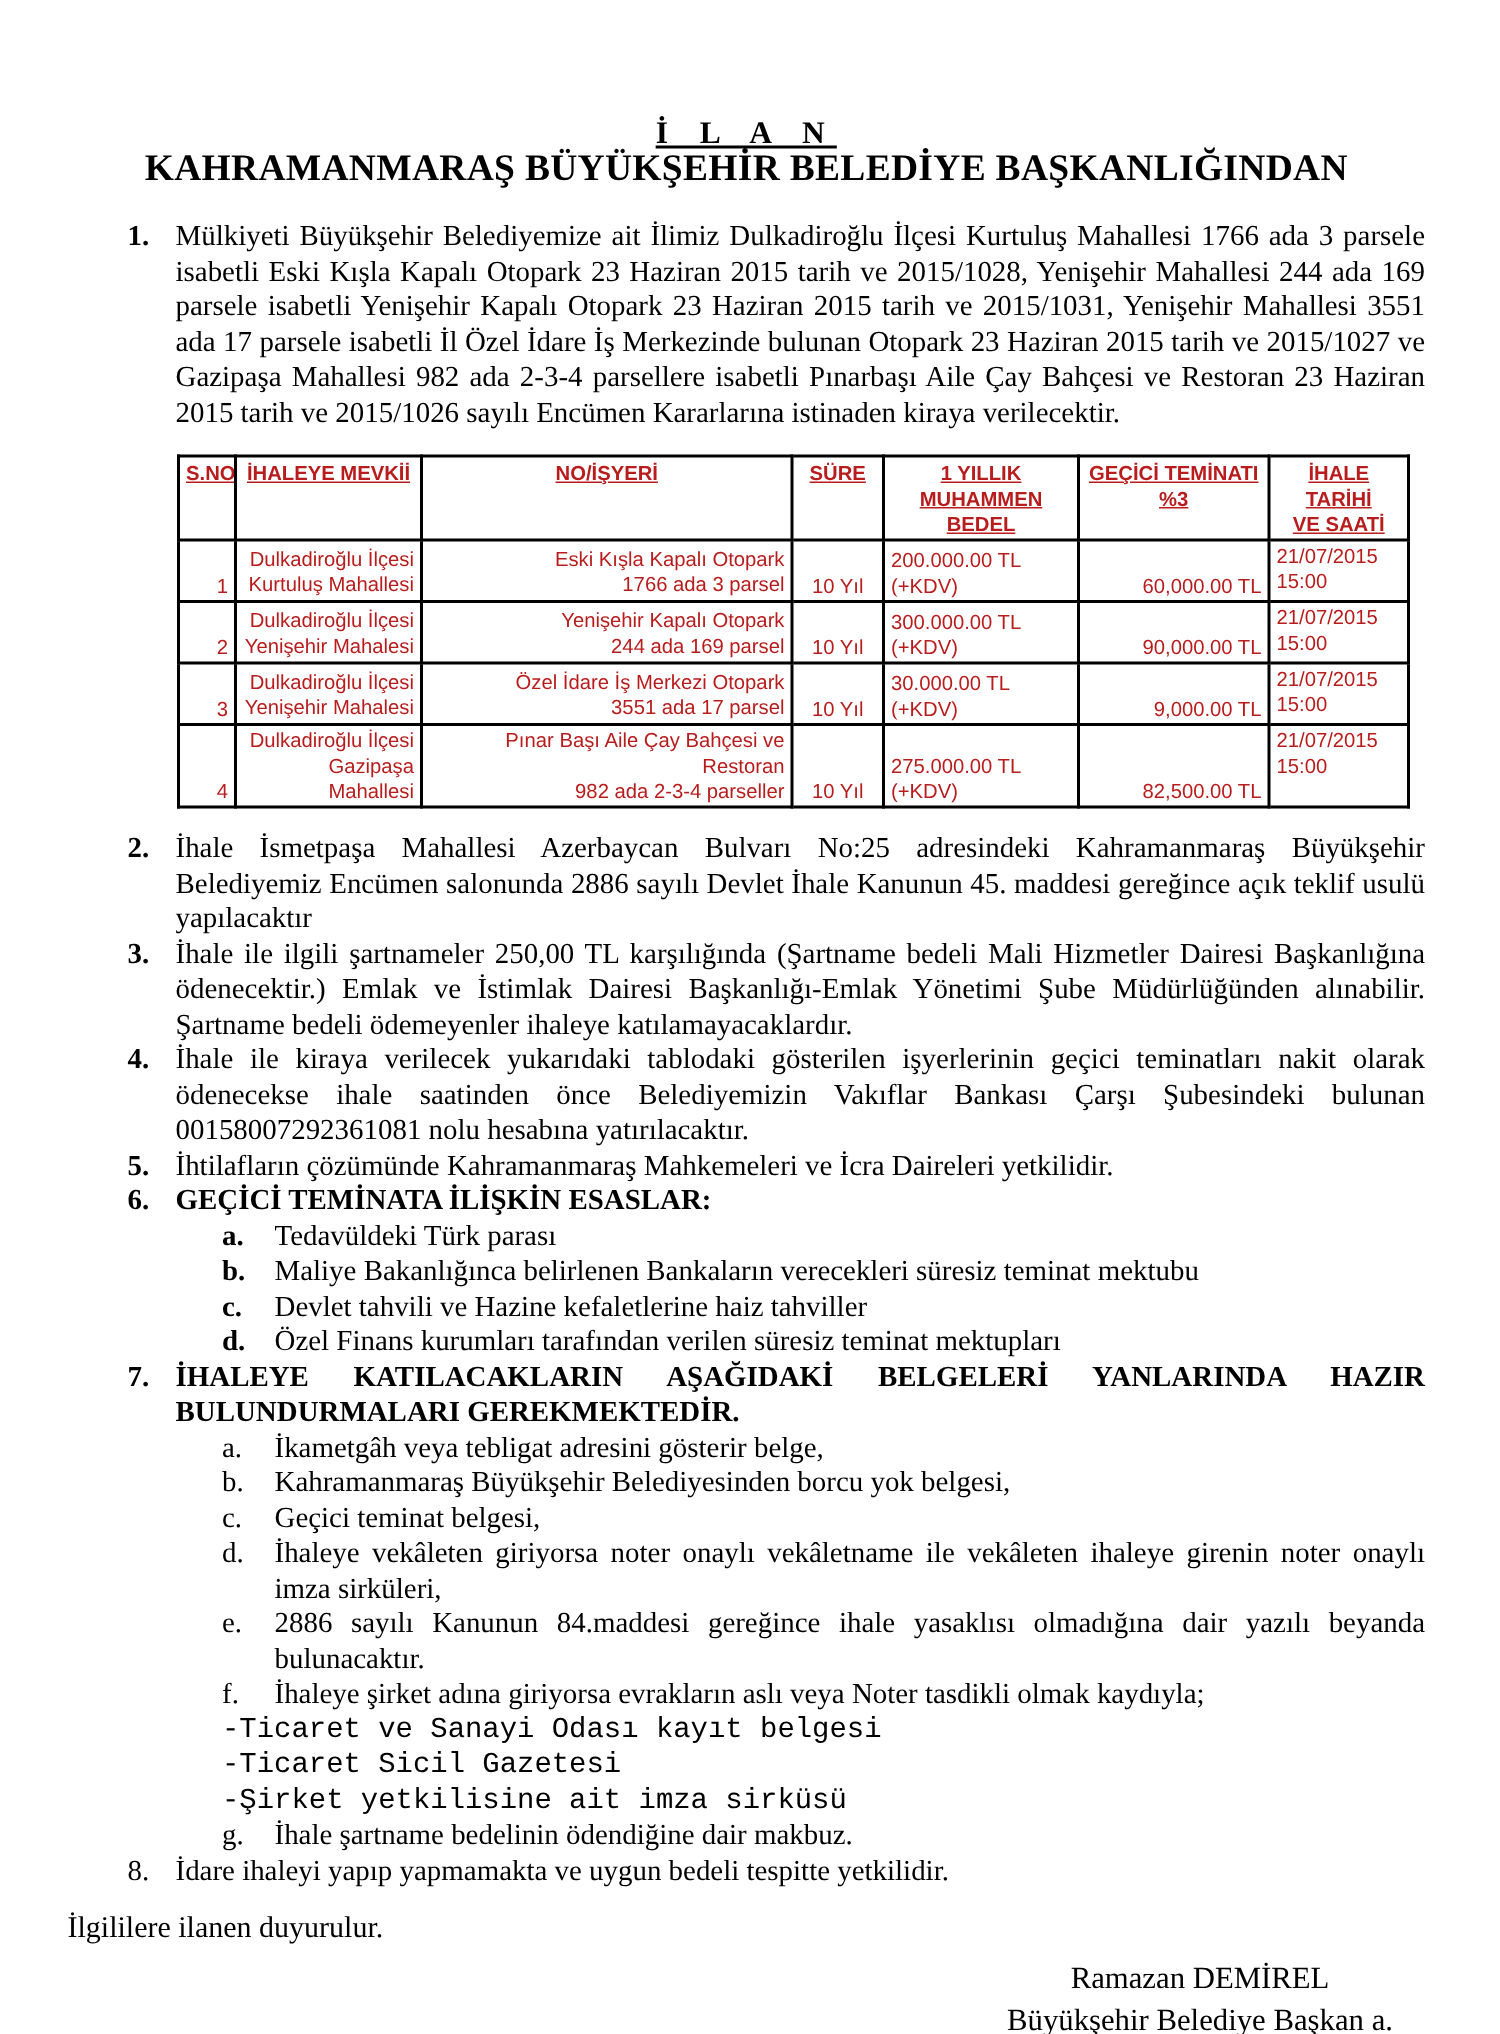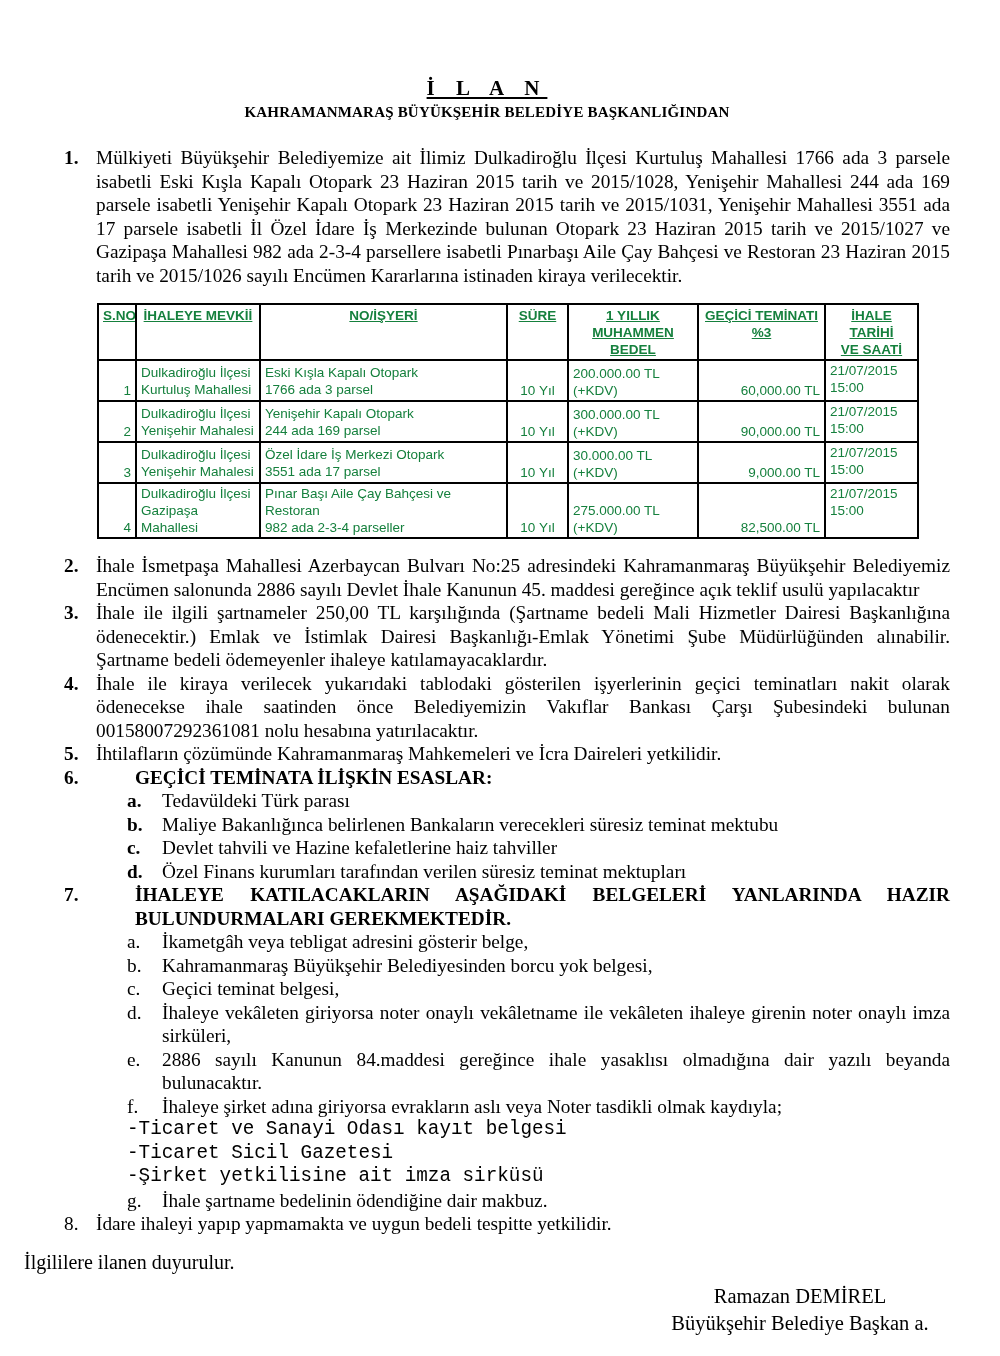--- a/index.html
+++ b/index.html
@@ -1,51 +1,51 @@
 <!DOCTYPE html>
 <html><head>
 <meta charset="utf-8">
 <style>
   * { box-sizing: border-box; }
   html,body { margin:0; padding:0; background:#ffffff; }
   .page {
     width:1000px; height:1356px; background:#ffffff; color:#000000;
     font-family:"Liberation Serif", serif;
-    padding:76px 50px 0 24px; overflow:hidden; position:relative;
+    padding:76px 50px 0 45px; overflow:hidden; position:relative;
   }
   .title-block { text-align:center; }
   .doc-title {
     font-size:21px; font-weight:bold; letter-spacing:8px;
     line-height:24px; text-decoration:underline;
   }
-  .doc-subtitle { font-size:15px; font-weight:bold; line-height:25px; letter-spacing:0.2px; }
+  .doc-subtitle { font-size:25px; font-weight:bold; line-height:25px; letter-spacing:0.2px; }
 
   .main-list { margin-top:21px; font-size:19.3px; line-height:23.5px; }
   .li { display:flex; margin-left:40px; }
   .li > .num { flex:0 0 32px; font-weight:bold; }
   .li.regular-num > .num { font-weight:normal; }
   .li > .body { flex:1; text-align:justify; }
-  .heading { font-weight:bold; text-align:justify;margin-left:39px; }
+  .heading { font-weight:bold; text-align:justify; }
   .sub { display:flex; margin-left:31px; }
   .sub > .letter { flex:0 0 35px; }
   .sub.bold-letter > .letter { font-weight:bold; }
   .sub > .sub-body { flex:1; text-align:justify; }
   .dash-line { margin-left:31px;font-family:Liberation Mono, monospace; }
 
   .table-wrap { margin:16px 0 15px 73px; }
   table.announce {
     border-collapse:collapse; table-layout:fixed; width:820px;
-    font-family:"Liberation Sans", sans-serif; font-size:13.5px; color:#15803d;
+    font-family:"Liberation Sans", sans-serif; font-size:13.5px; color:#b91c1c;
   }
   table.announce th, table.announce td { border:2px solid #000; padding:1px 4px; line-height:17px; overflow:hidden; }
   table.announce th { vertical-align:top; text-align:center; height:38px; font-weight:bold; padding-top:2px; }
   table.announce th .hl { display:block; text-decoration:underline; }
   table.announce td { height:41px; }
   td.c-sno { text-align:right; vertical-align:bottom; padding-right:2px; }
-  td.c-mevkii, td.c-nevi { text-align:left; vertical-align:middle; }
+  td.c-mevkii, td.c-nevi { text-align:right; vertical-align:middle; }
   td.c-sure { text-align:center; vertical-align:bottom; padding-bottom:3px; }
   td.c-bedel { text-align:left; vertical-align:bottom; padding-bottom:3px;border-radius:14px; }
   td.c-teminat { text-align:right; vertical-align:bottom; padding-bottom:3px; }
   td.c-tarih { text-align:left; vertical-align:top; padding-top:2px; }
   .cell-line { display:block; }
 
   .closing { margin-top:14px; font-size:20px; line-height:24px; }
   .signature {
     width:330px; margin:9px -15px 0 auto;
     text-align:center; font-size:20.5px; line-height:27.5px;

